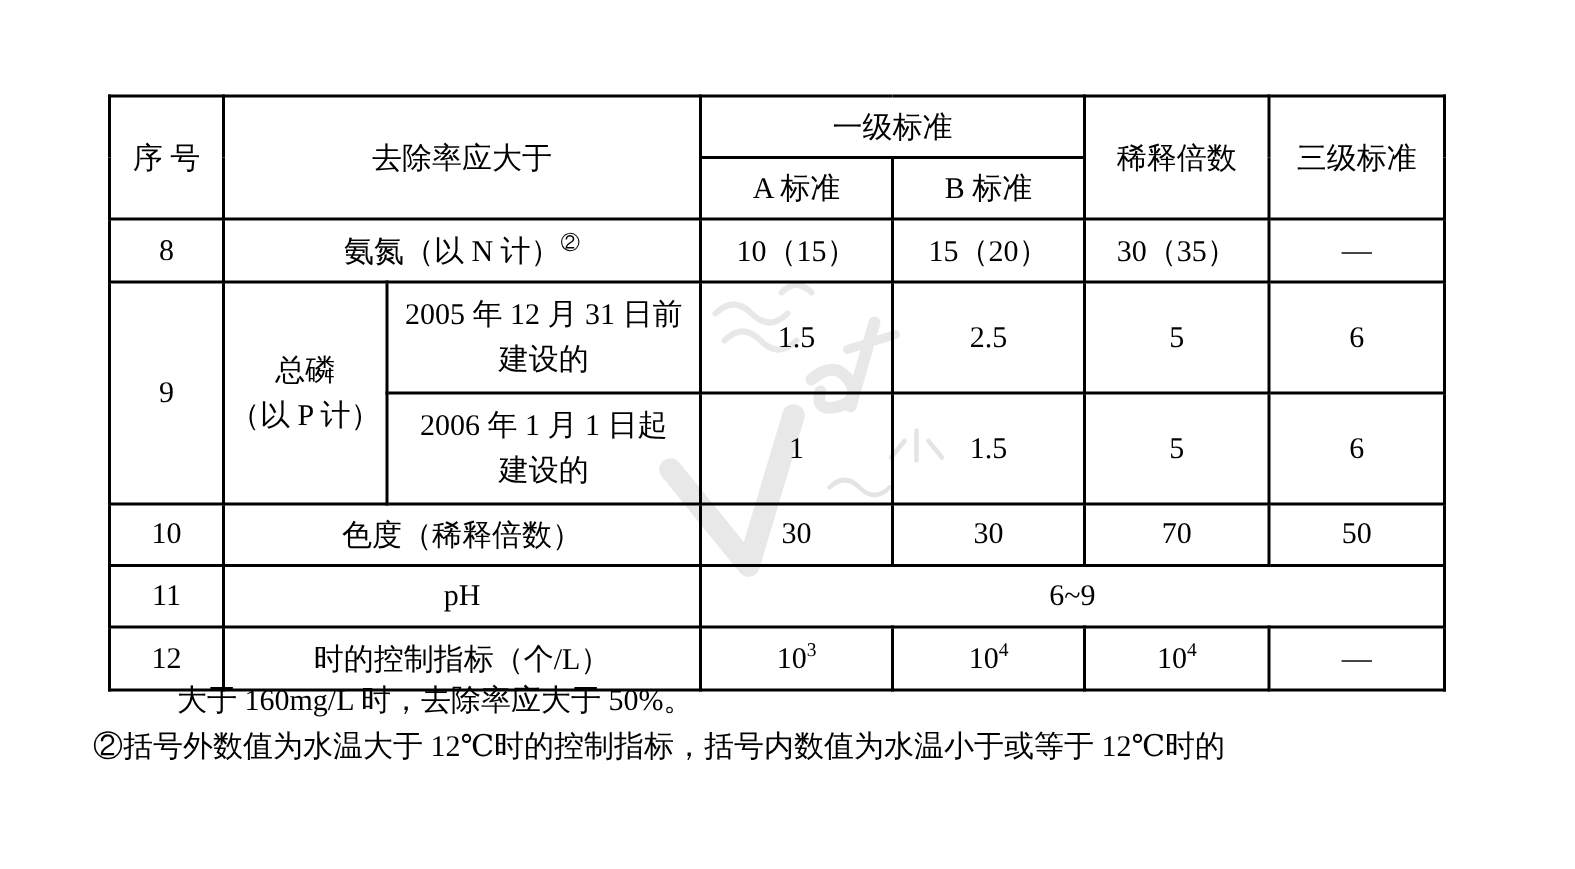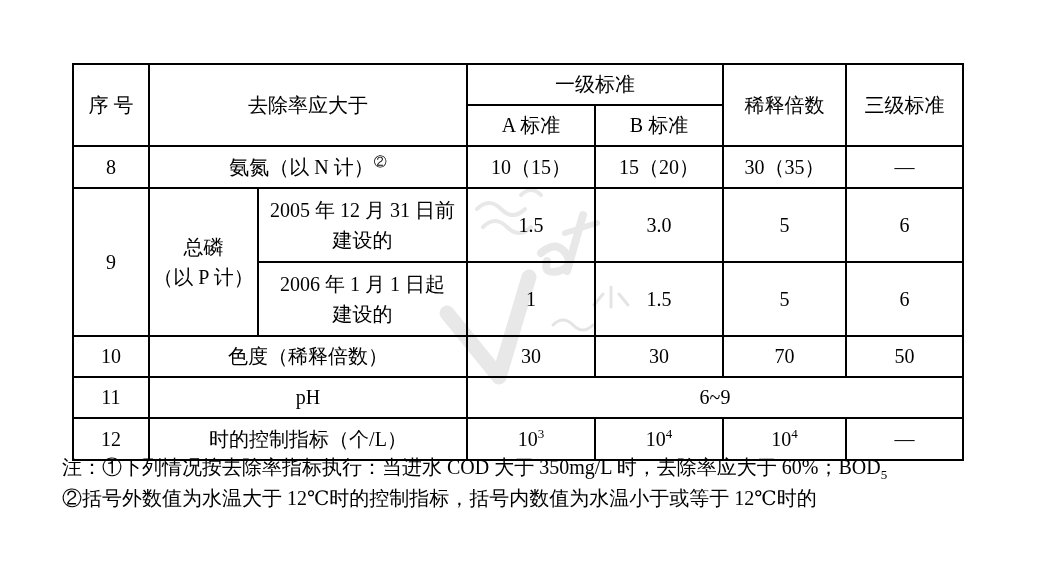--- a/index.html
+++ b/index.html
@@ -97,21 +97,21 @@
       <td>—</td>
     </tr>
 
     <tr class="h66">
       <td rowspan="2">9</td>
       <td rowspan="2" class="preline">总磷
 （以 P 计）</td>
       <td class="preline">2005 年 12 月 31 日前
 建设的</td>
       <td>1.5</td>
-      <td>3.0</td>
+      <td>2.5</td>
       <td>5</td>
       <td>6</td>
     </tr>
     <tr class="h66">
       <td class="preline">2006 年 1 月 1 日起
 建设的</td>
       <td>1</td>
       <td>1.5</td>
       <td>5</td>
       <td>6</td>
@@ -137,17 +137,17 @@
       <td colspan="2">时的控制指标（个/L）</td>
       <td><span>10</span><span class="pow">3</span></td>
       <td><span>10</span><span class="pow">4</span></td>
       <td><span>10</span><span class="pow">4</span></td>
       <td>—</td>
     </tr>
   </tbody>
     </table>
 
   <div class="notes">
-    <div class="note-line"><span>注：</span><span>①下列情况按去除率指标执行：当进水 COD 大于 350mg/L 时，去除率应大于 60%；BOD</span><span class="sub-mark">5</span></div>
+    <div class="note-line ind-b">大于 160mg/L 时，去除率应大于 50%。</div>
     <div class="note-line ind-a">②括号外数值为水温大于 12℃时的控制指标，括号内数值为水温小于或等于 12℃时的</div>
   </div>
 
 </div>
 
 </body></html>

